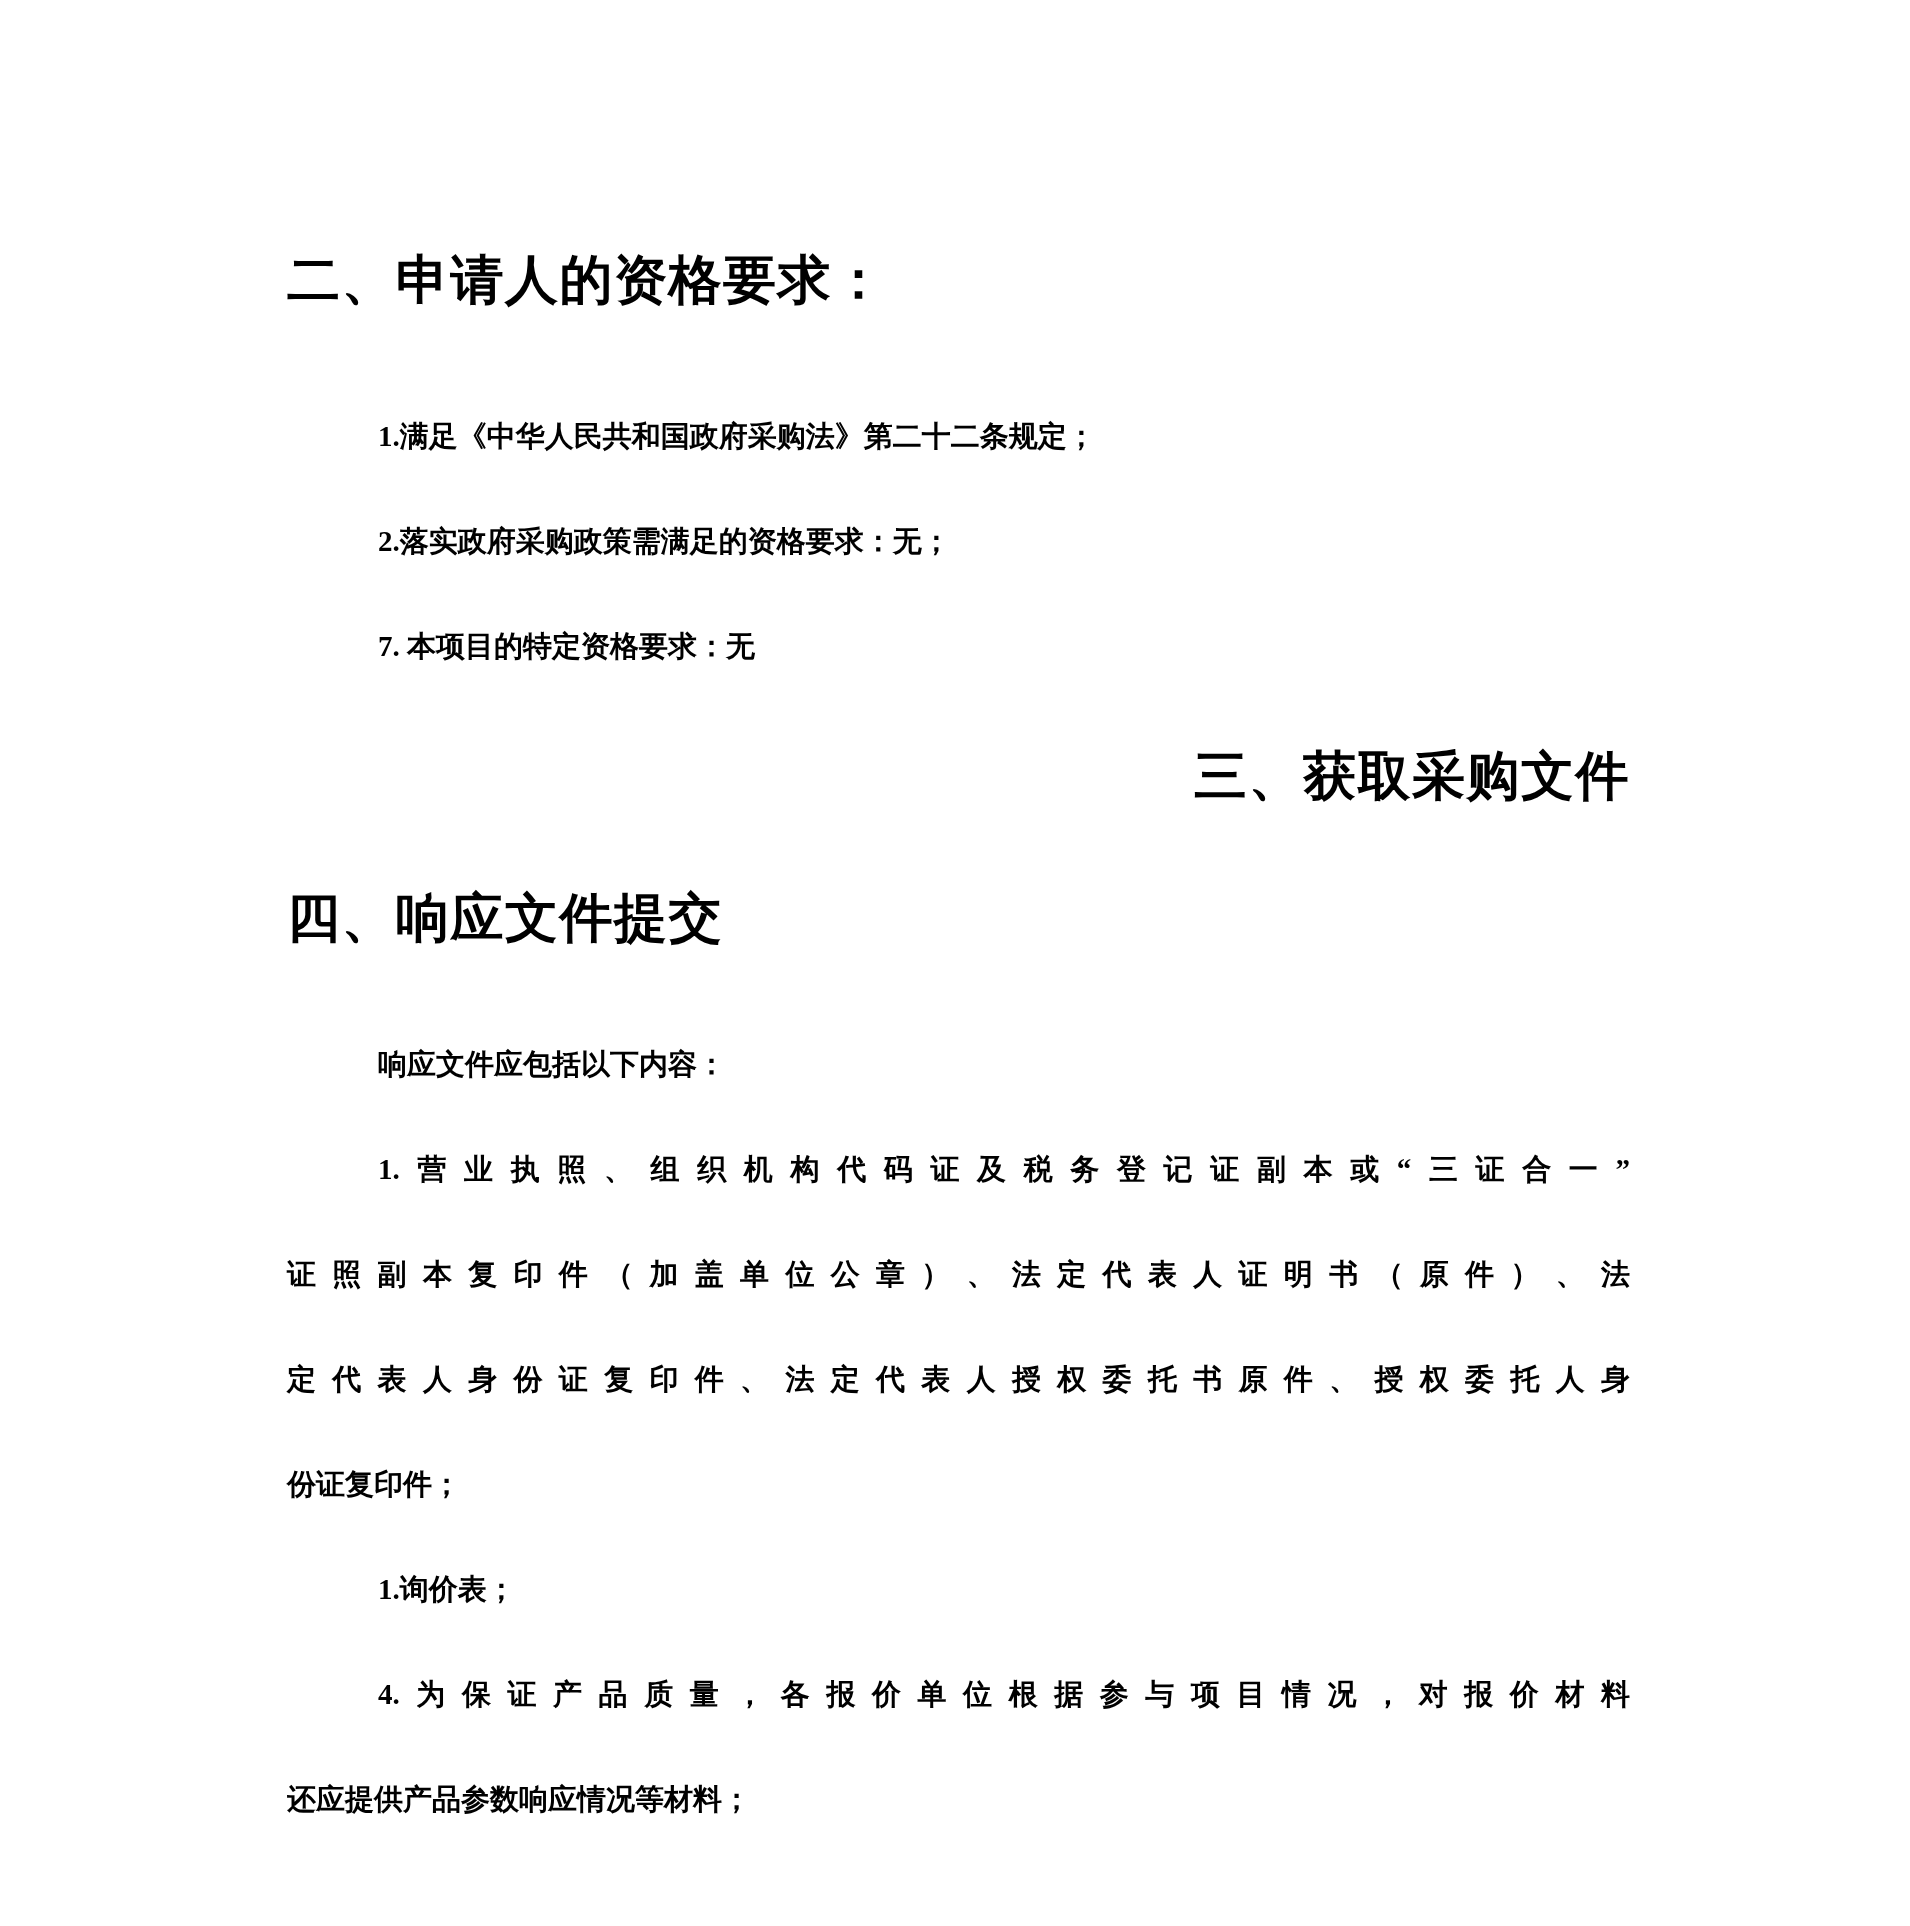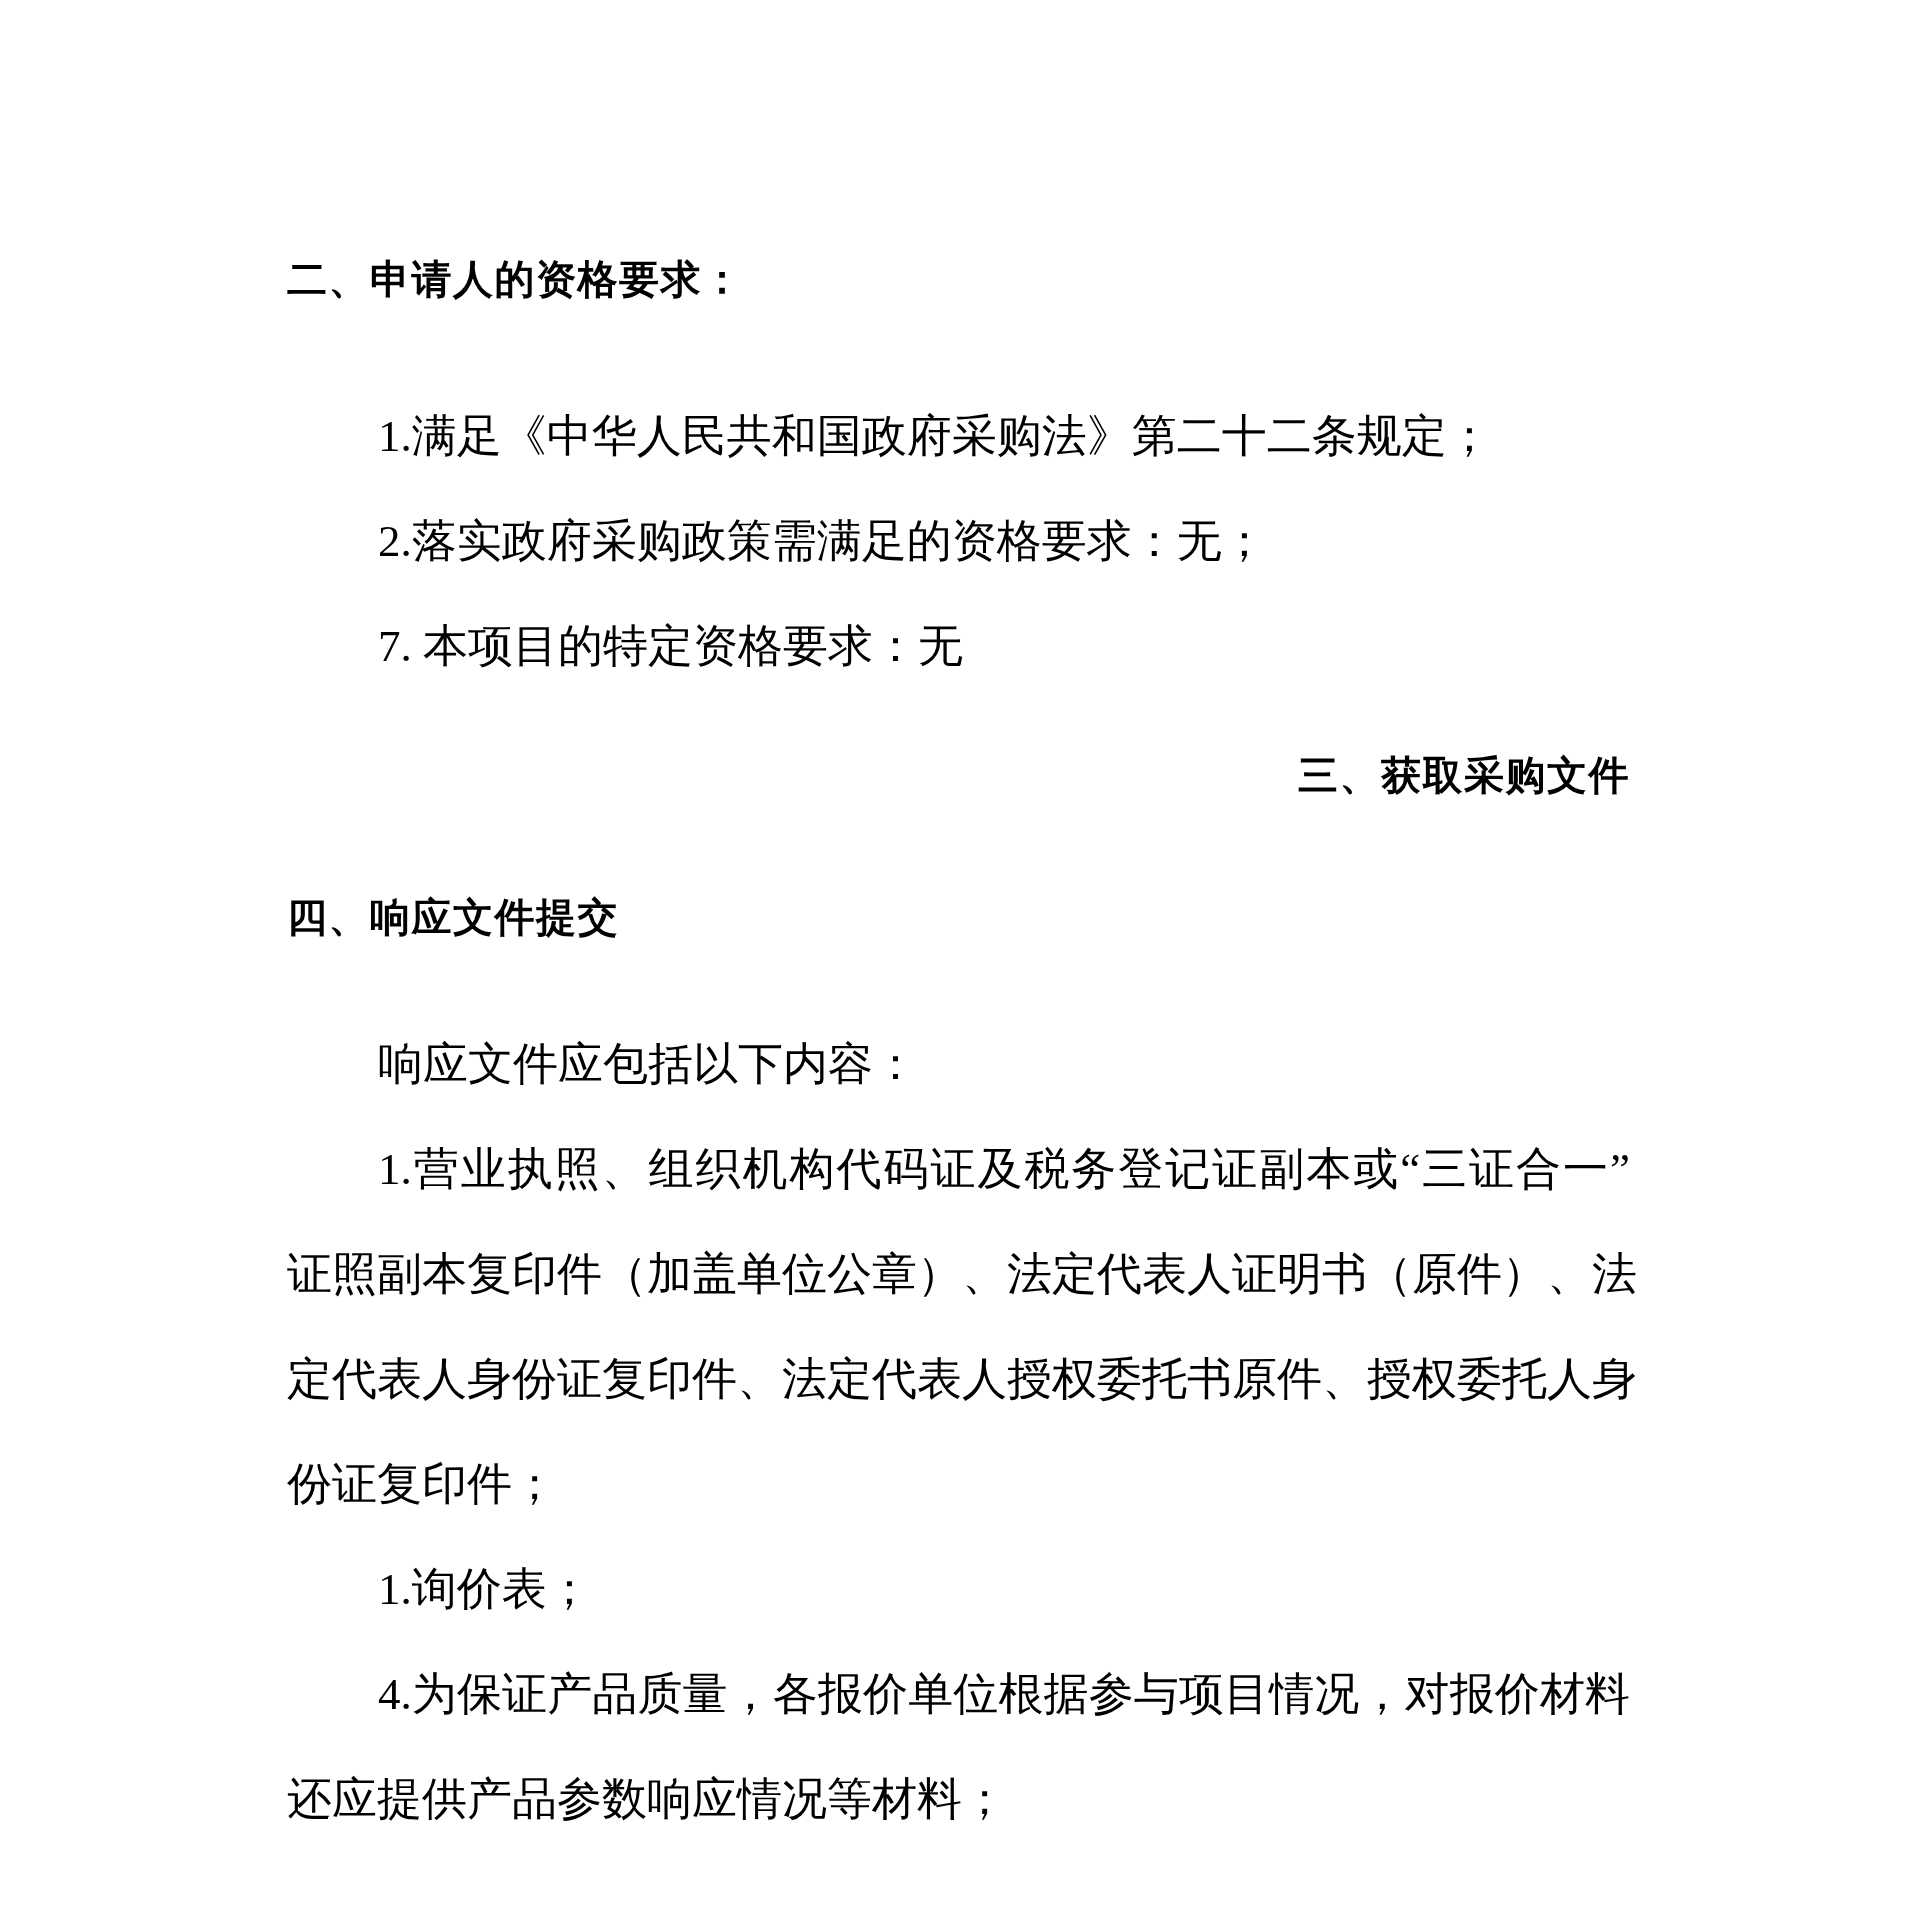--- a/index.html
+++ b/index.html
@@ -12,37 +12,38 @@
     width: 1911px;
     height: 2703px;
     box-sizing: border-box;
     background: #ffffff;
     color: #000000;
     padding: 227px 281px 0 287px;
     overflow: hidden;
   }
   .line {
     font-family: "Liberation Serif", "DejaVu Serif", serif;
-    font-size: 45px;
+    font-size: 29px;
     line-height: 105px;
     white-space: nowrap;
     text-align: left;
+    font-weight: bold;
   }
   .indent {
     text-indent: 91px;
   }
   
   .fill {
     text-align: justify;
     text-align-last: justify;
   }
   .heading {
     font-family: "Liberation Sans", "DejaVu Sans", sans-serif;
     font-weight: 700;
-    font-size: 40px;
+    font-size: 53px;
     letter-spacing: 1.5px;
   }
   .h-a { margin: 0 0 52px 0; }
   .h-b { margin: 23.5px 0 33px 0; text-align: right; }
   .h-c { margin: 37px 0 42px 0; }
 </style>
 </head>
 <body>
 
 <div class="page">

